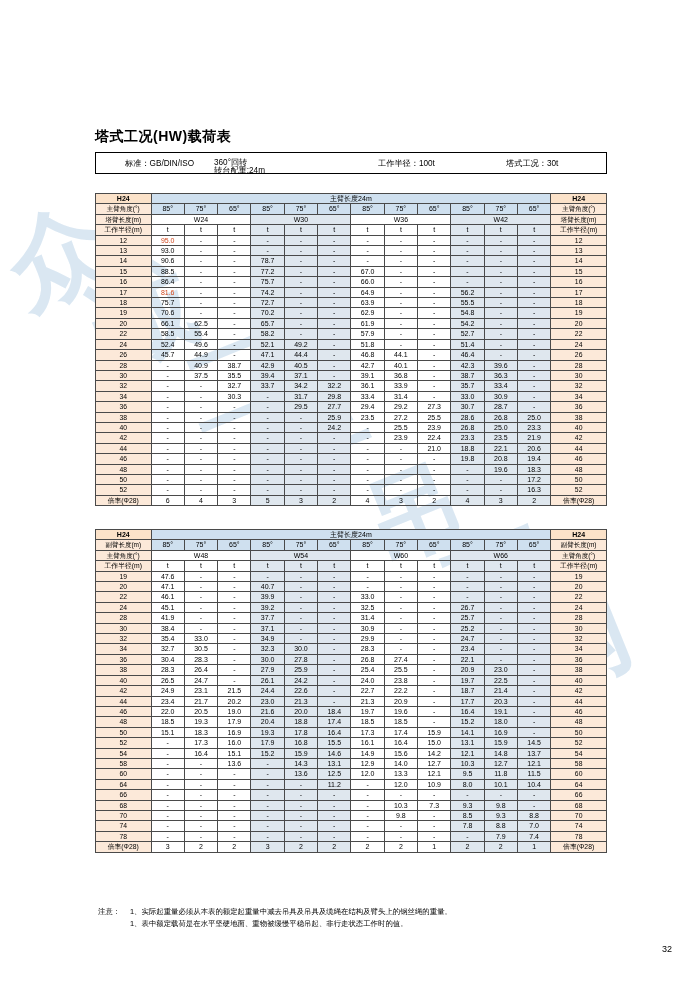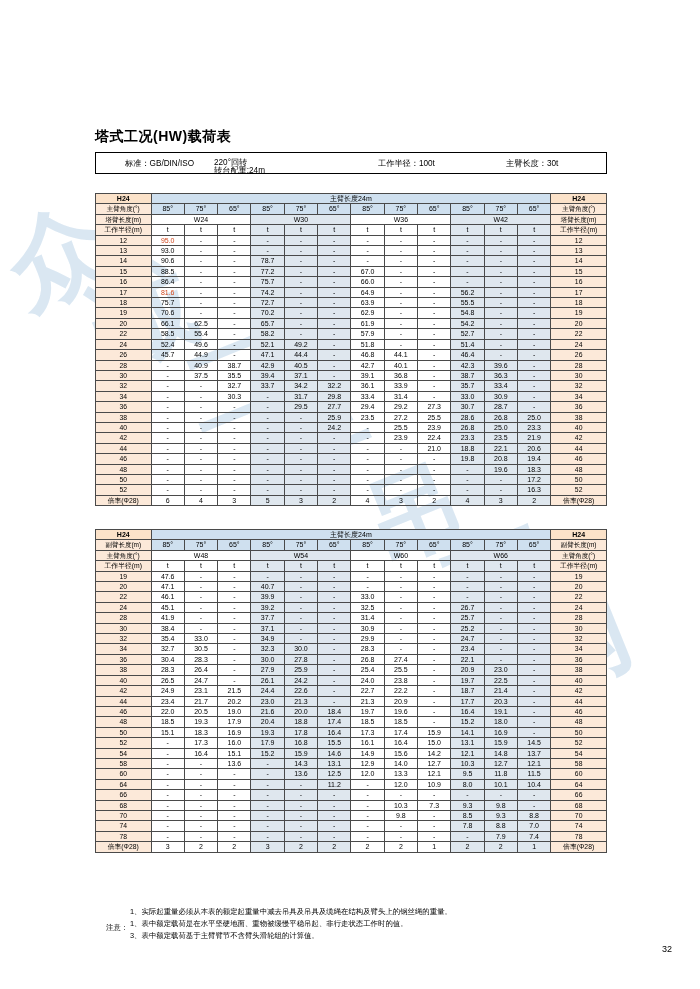--- a/index.html
+++ b/index.html
@@ -37,21 +37,21 @@
   td,th{border:.5px solid #4a4a4a;text-align:center;padding:0;height:9.4px;line-height:9.4px;font-weight:normal;}
   .t1{position:absolute;left:95px;top:193px;width:512px;}
   .t2{position:absolute;left:95px;top:529px;width:512px;}
   .hdr-h24{background:#fbe2c9;font-weight:bold;}
   .hdr-blue{background:#cfe0ef;}
   .lbl{background:#fce9d9;font-size:6.5px;}
   .radius{background:#fce9d9;font-size:6.8px;}
   .shade{background:#dfe7ee;}
   .red{color:#d2471d;}
   .notes{position:absolute;left:130px;top:906px;font-size:7.4px;line-height:12px;}
-  .notes .nlabel{position:absolute;left:-32px;top:16px;margin-left:8px;}
+  .notes .nlabel{position:absolute;left:-32px;top:0;}
   .pageno{position:absolute;left:662px;top:944px;font-size:9px;}
 </style>
 </head>
 <body>
 
 <div class="page">
 
   <div class="watermark">
     <span style="left:10px;top:40px;">众</span>
     <span style="left:95px;top:100px;">诚</span>
@@ -61,24 +61,24 @@
     <span style="left:450px;top:360px;">车</span>
     <span style="left:530px;top:425px;">网</span>
   </div>
 
   <div class="content">
 
     <div class="title">塔式工况(HW)载荷表</div>
 
     <div class="meta">
       <div class="m1">标准：GB/DIN/ISO</div>
-      <div class="mline">220°回转</div>
+      <div class="mline">360°回转</div>
       <div class="mline2">转台配重:24m</div>
       <div class="m4">工作半径：100t</div>
-      <div class="m5">主臂长度：30t</div>
+      <div class="m5">塔式工况：30t</div>
     </div>
 
     <table class="t1" id="table1">
         <tbody>
           <tr>
             <td class="hdr-h24" rowspan="1" style="width:54px">H24</td>
             <td class="hdr-blue" colspan="12">主臂长度24m</td>
             <td class="hdr-h24" style="width:54px">H24</td>
           </tr>
           <tr>
@@ -1018,19 +1018,18 @@
             <td class="shade">1</td>
             <td class="radius">倍率(Φ28)</td>
           </tr>
         </tbody>
       </table>
 
     <div class="notes">
       <span class="nlabel">注意：</span>
       <div>1、实际起重量必须从本表的额定起重量中减去吊具及吊具及缆绳在结构及臂头上的钢丝绳的重量。</div>
       <div>1、表中额定载荷是在水平坚硬地面、重物被缓慢平稳吊起、非行走状态工作时的值。</div>
-      <div>3、表中额定载荷基于主臂臂节不含臂头滑轮组的计算值。</div>
     </div>
 
     <div class="pageno">32</div>
 
   </div>
 </div>
 
 </body></html>

